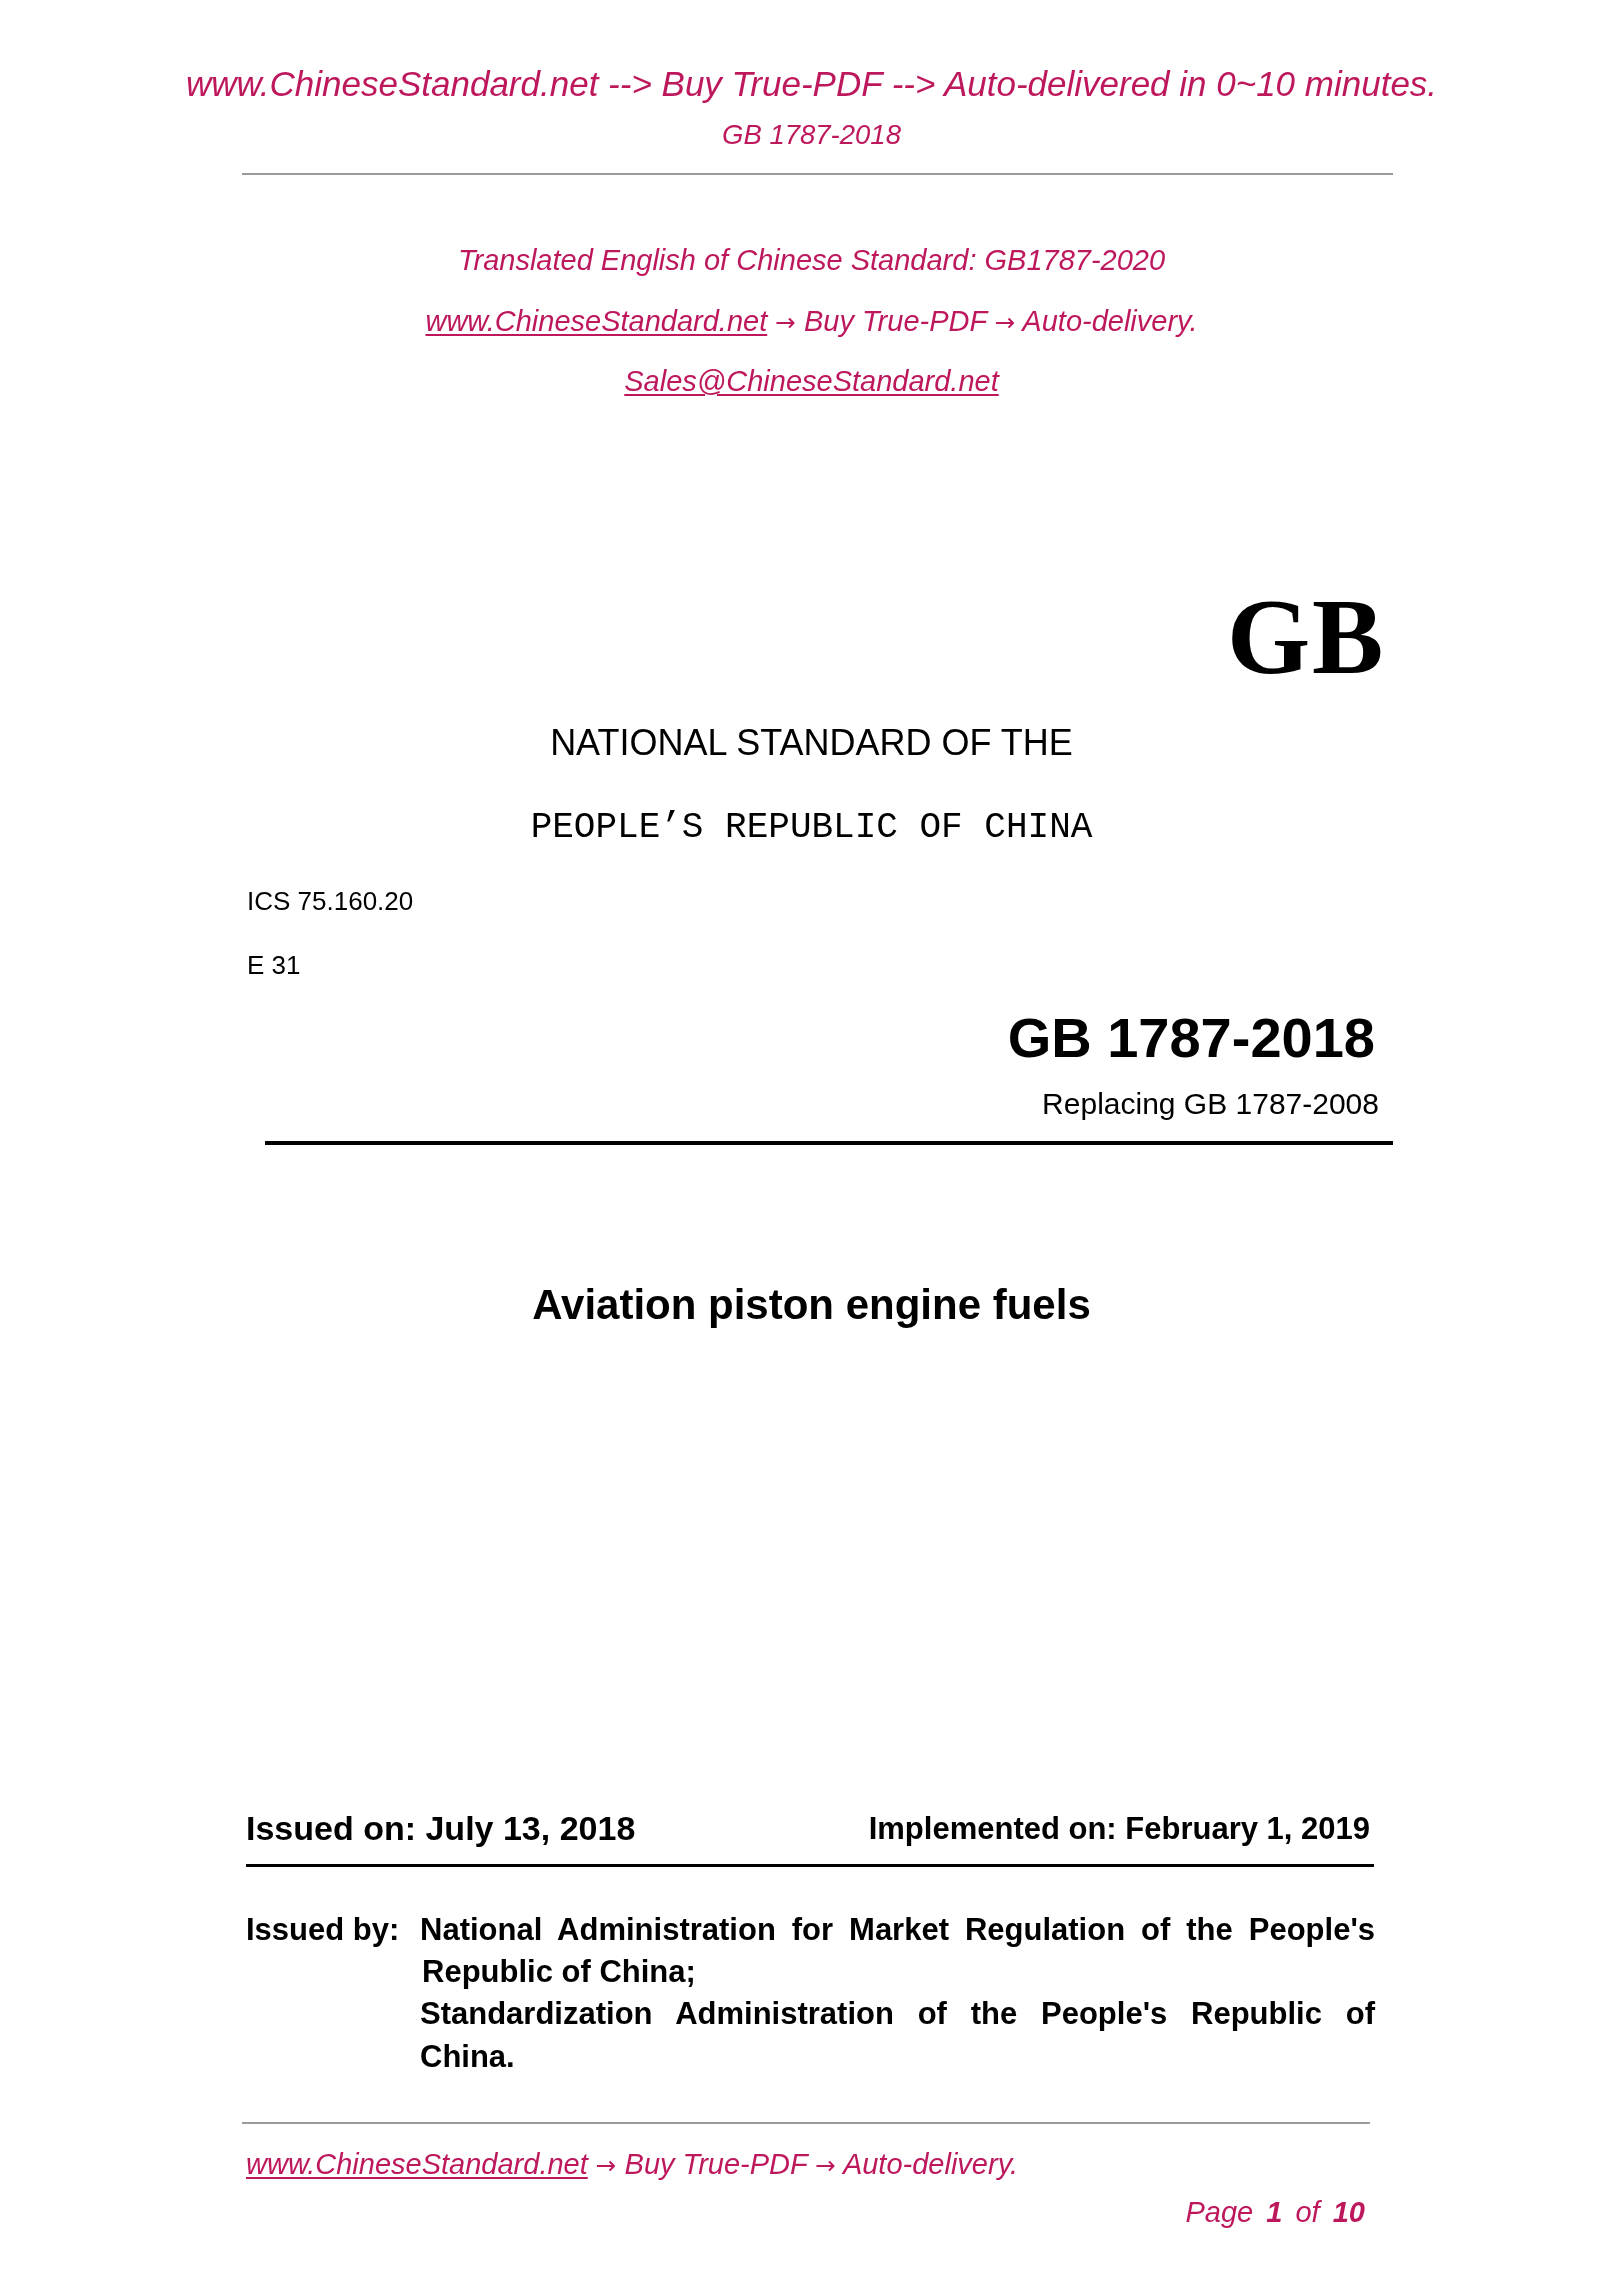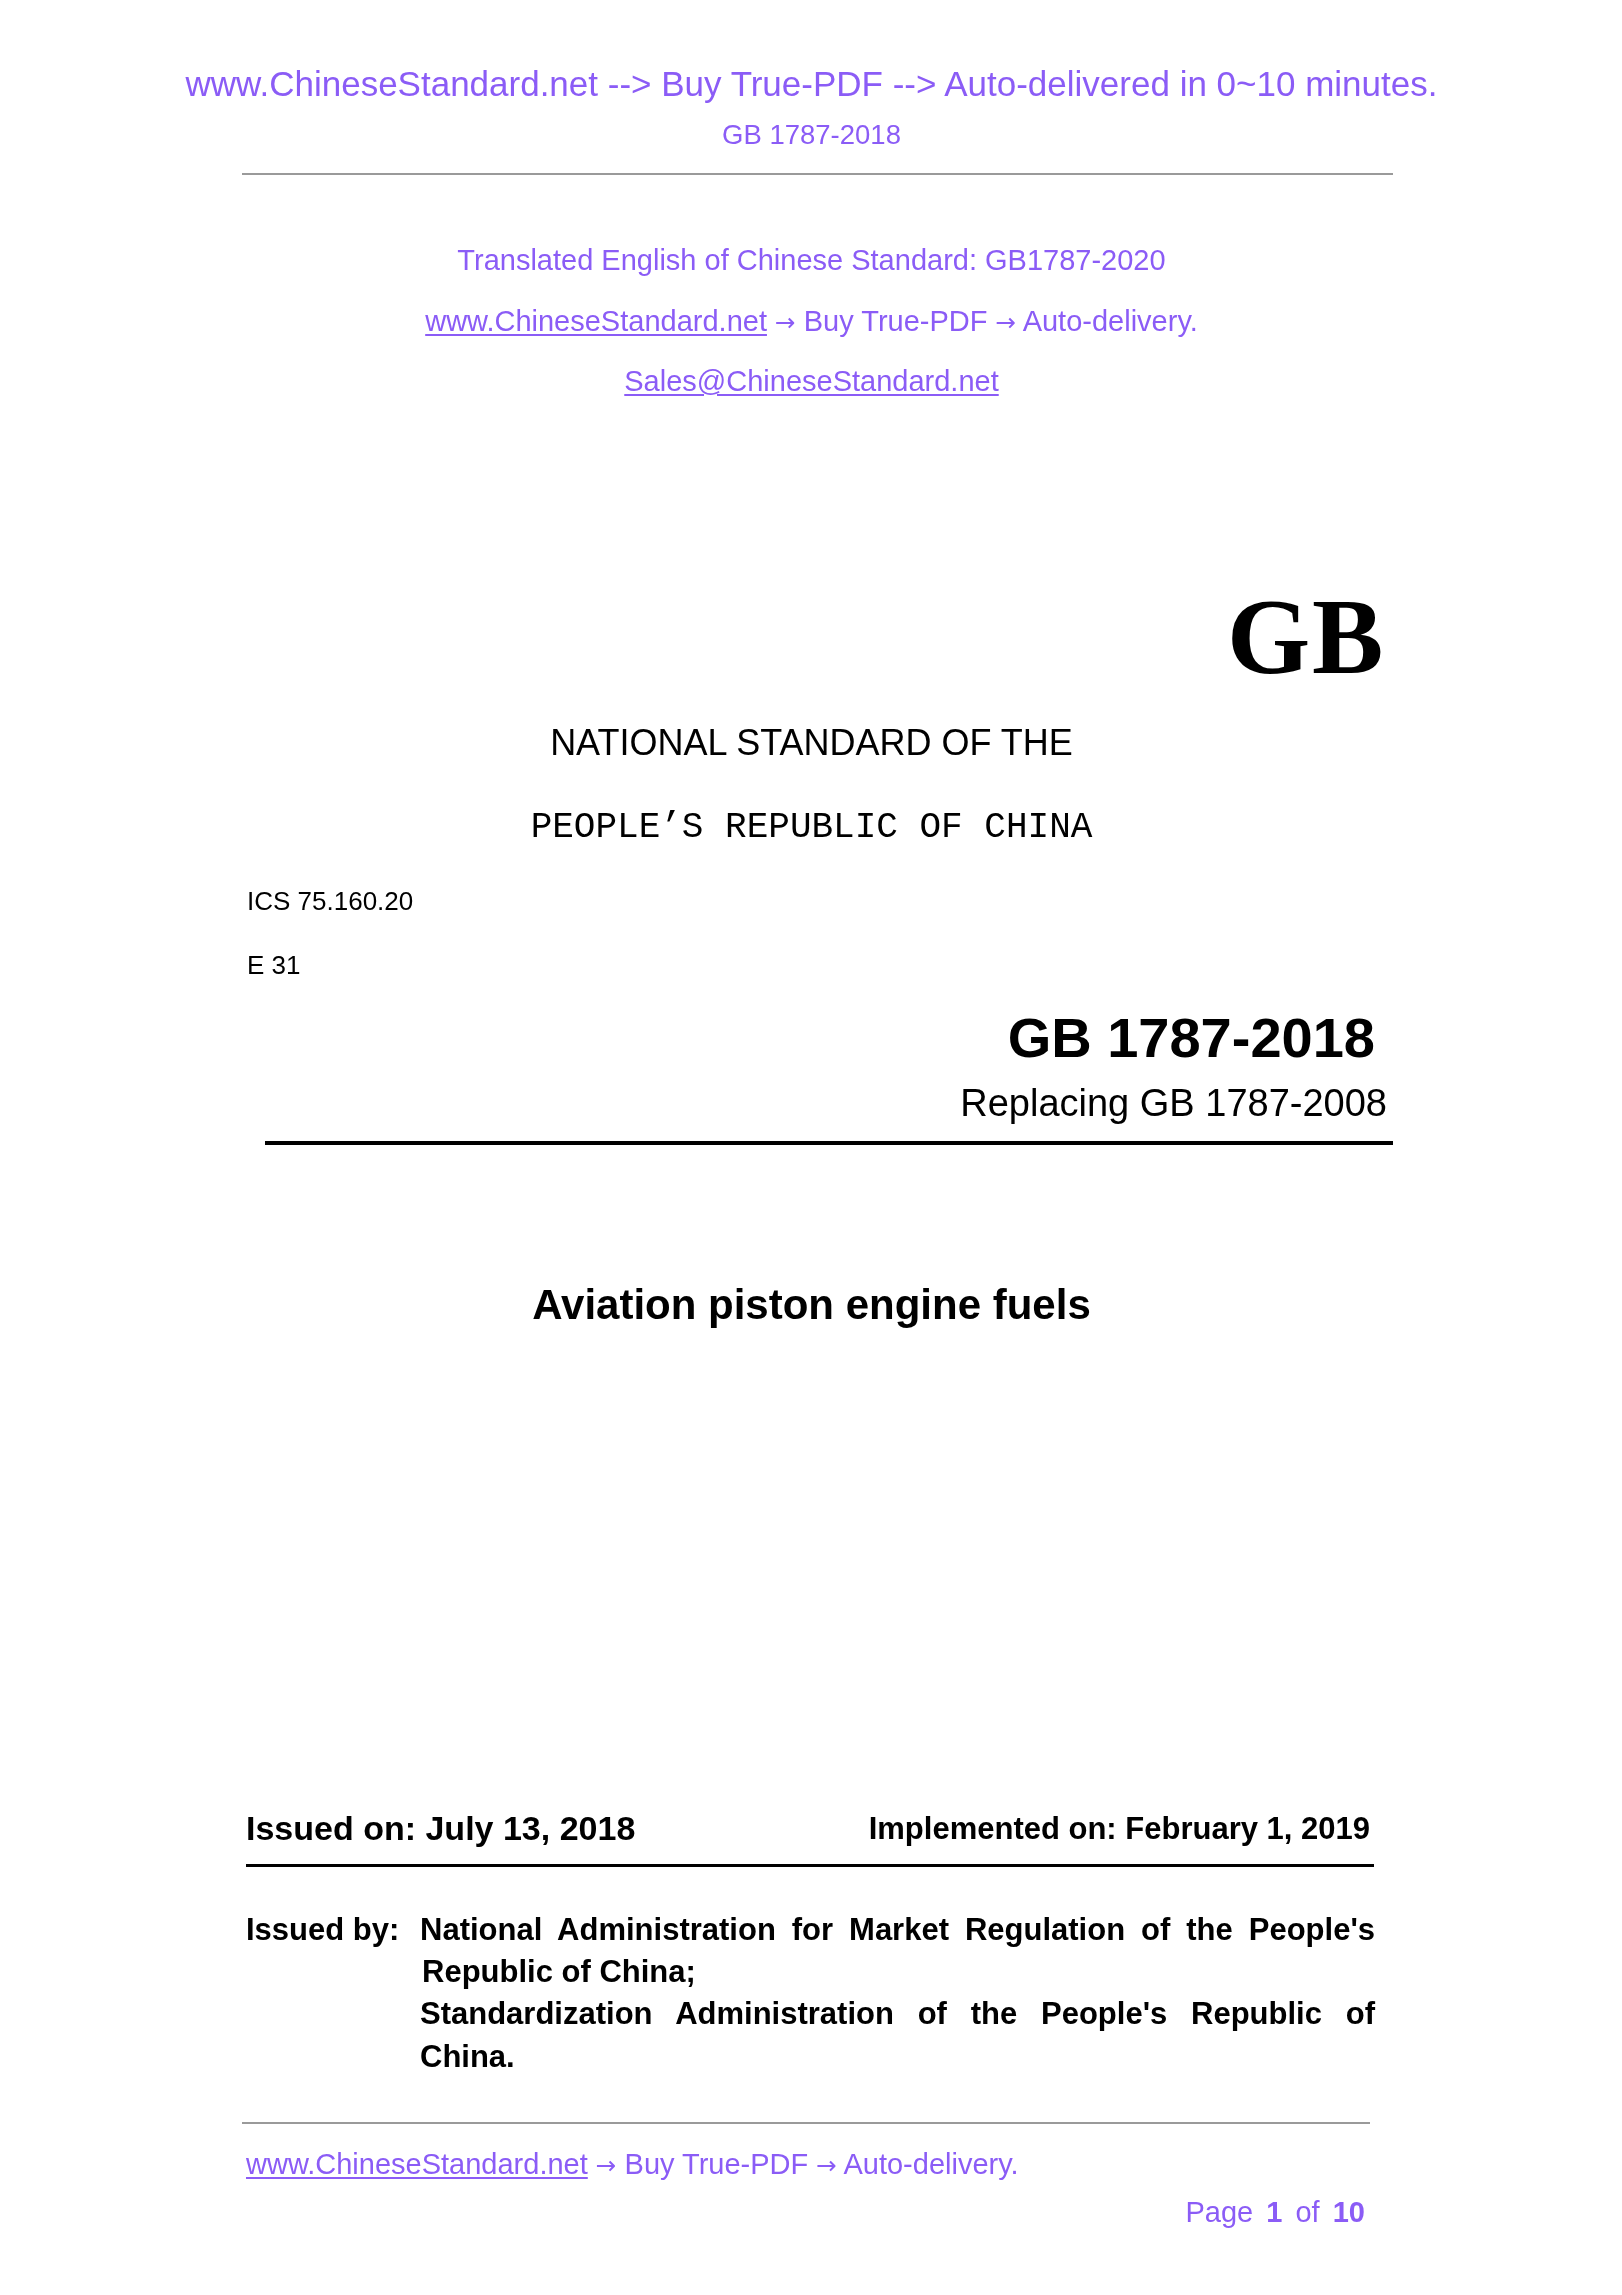--- a/index.html
+++ b/index.html
@@ -1,20 +1,20 @@
 <!DOCTYPE html>
 <html style="font-size:13.3px"><head>
 <meta charset="utf-8">
 <style>
   html, body { margin: 0; padding: 0; background: #ffffff; }
   body { width: 1623px; height: 2295px; position: relative; overflow: hidden;
          font-family: "Liberation Sans", sans-serif; color: #000; }
   .abs { position: absolute; white-space: nowrap; }
   .center { left: 0; width: 1623px; text-align: center; }
-  .gray { color: #8b5cf6; }
+  .gray { color: #be185d; font-style: italic; }
   .link { text-decoration: underline; text-decoration-thickness: 1.7px; text-underline-offset: 3.3px; }
   .hr { position: absolute; }
   .arrow { font-family: "DejaVu Sans", sans-serif; font-size: 0.85em; }
   .bold { font-weight: bold; }
 </style>
 </head>
 <body>
 
 <div class="abs center gray" style="top:63px; font-size:35px; line-height:42px;">www.ChineseStandard.net --&gt; Buy True-PDF --&gt; Auto-delivered in 0~10 minutes.</div>
 <div class="abs center gray" style="top:118px; font-size:27.5px; line-height:33px;">GB 1787-2018</div>
@@ -36,21 +36,21 @@
 
 <div class="abs bold" style="right:238px; top:579px; font-size:107px; line-height:117px; letter-spacing:1.7px;font-family:Liberation Serif, serif;">GB</div>
 
 <div class="abs center" style="top:722px; font-size:36px; line-height:42px;">NATIONAL STANDARD OF THE</div>
 <div class="abs center" style="top:807px; font-size:36px; line-height:42px;font-family:Liberation Mono, monospace;">PEOPLE’S REPUBLIC OF CHINA</div>
 
 <div class="abs" style="left:247px; top:886px; font-size:26px; line-height:30px;">ICS 75.160.20</div>
 <div class="abs" style="left:247px; top:950px; font-size:26px; line-height:30px;">E 31</div>
 
 <div class="abs bold" style="right:248px; top:1006px; font-size:56px; line-height:63px;">GB 1787-2018</div>
-<div class="abs" style="right:236px; top:1086px; font-size:38px; line-height:35px;">Replacing GB 1787-2008</div>
+<div class="abs" style="right:244px; top:1086px; font-size:30px; line-height:35px;">Replacing GB 1787-2008</div>
 <div class="hr" style="left:265px; top:1141px; width:1128px; height:4.2px; background:#000;"></div>
 
 <div class="abs center bold" style="top:1281px; font-size:42px; line-height:48px;">Aviation piston engine fuels</div>
 
 <div class="abs bold" style="left:246px; top:1811px; font-size:34px; line-height:35px;">Issued on: July 13, 2018</div>
 <div class="abs bold" style="right:253px; top:1811px; font-size:31px; line-height:35px;">Implemented on: February 1, 2019</div>
 <div class="hr" style="left:246px; top:1864px; width:1128px; height:3.3px; background:#000;"></div>
 
 <div class="abs bold" style="left:246px; top:1912px; font-size:31px; line-height:35px;">Issued by:</div>
 <div class="abs bold" style="left:420px; top:1912px; width:955px; font-size:31px; line-height:35px; text-align:justify; text-align-last:justify;">National Administration for Market Regulation of the People's</div>

